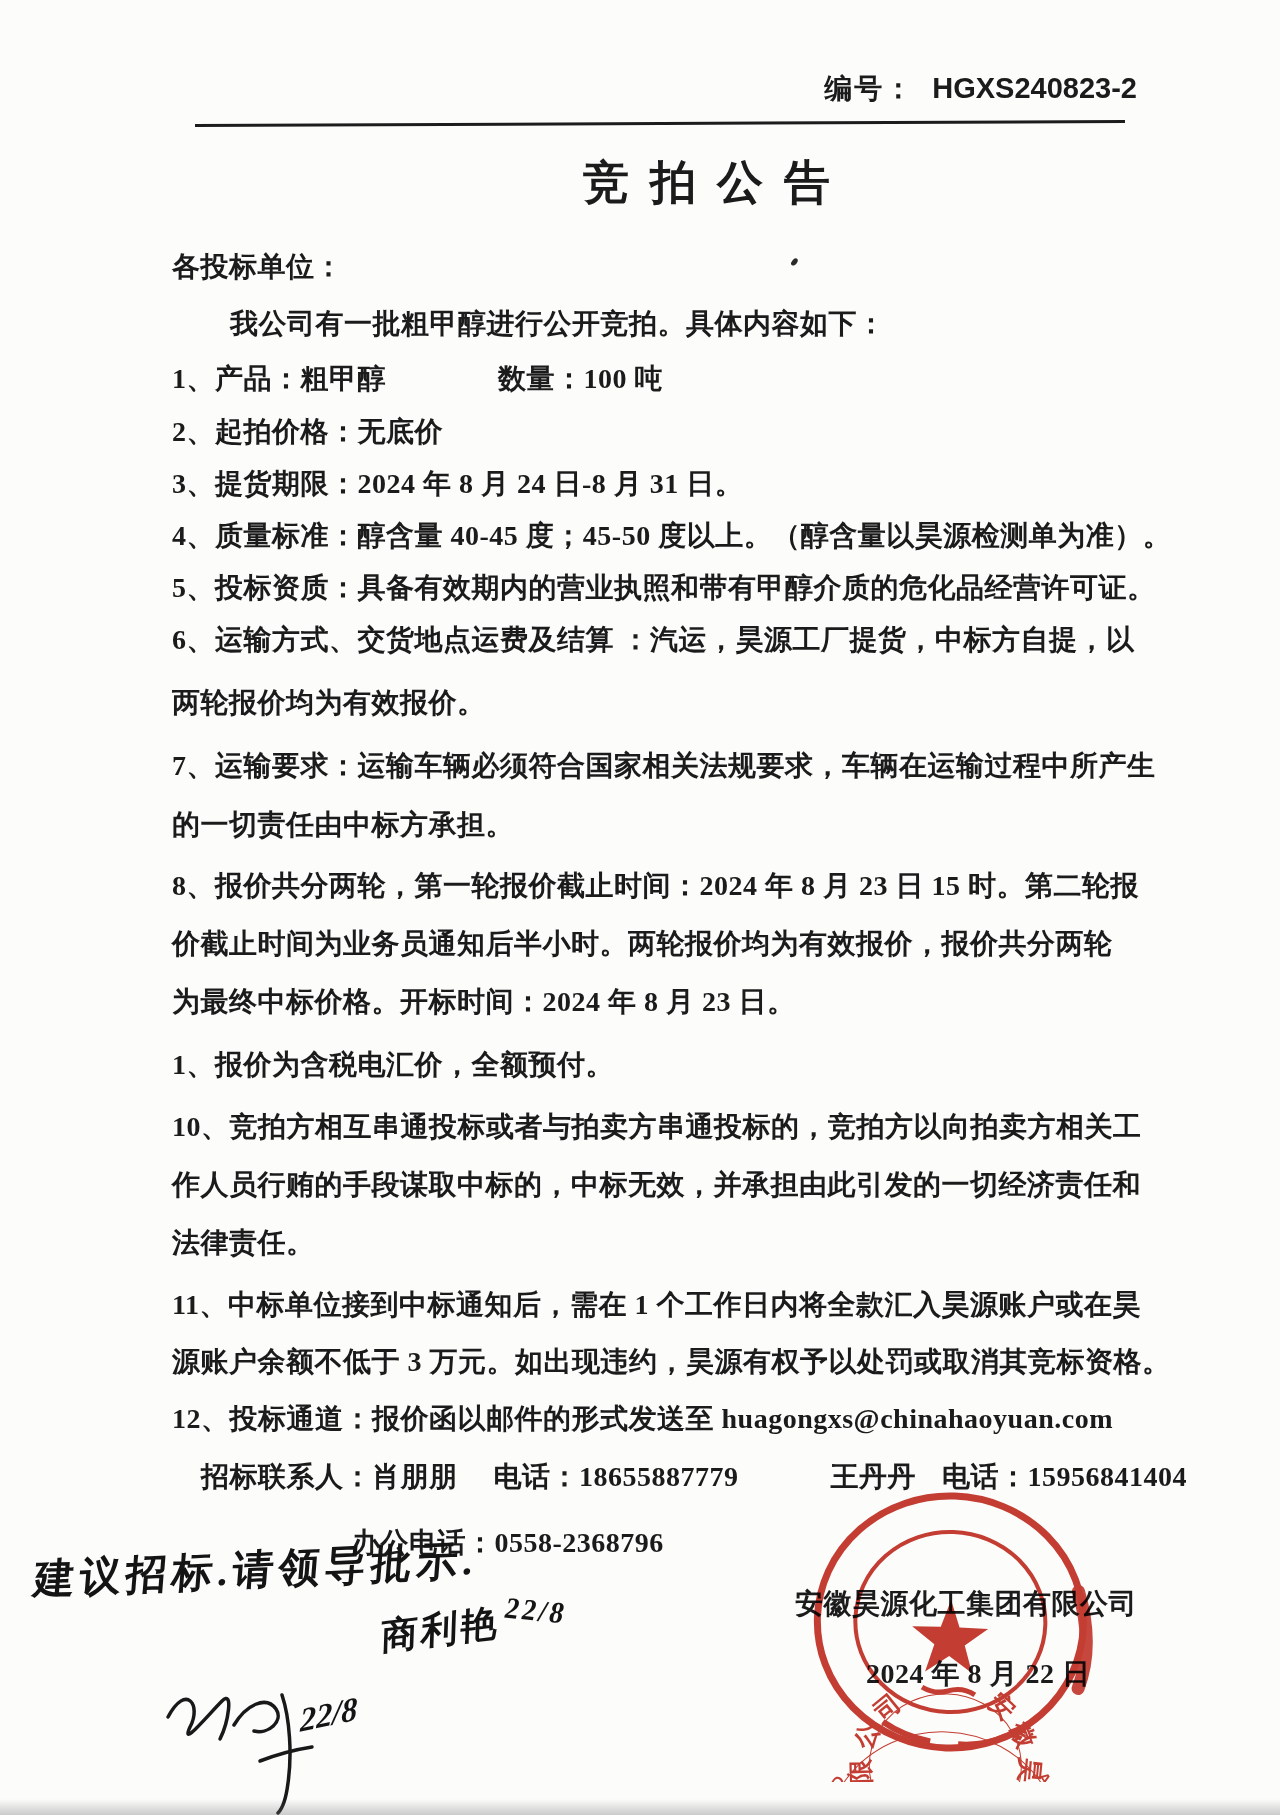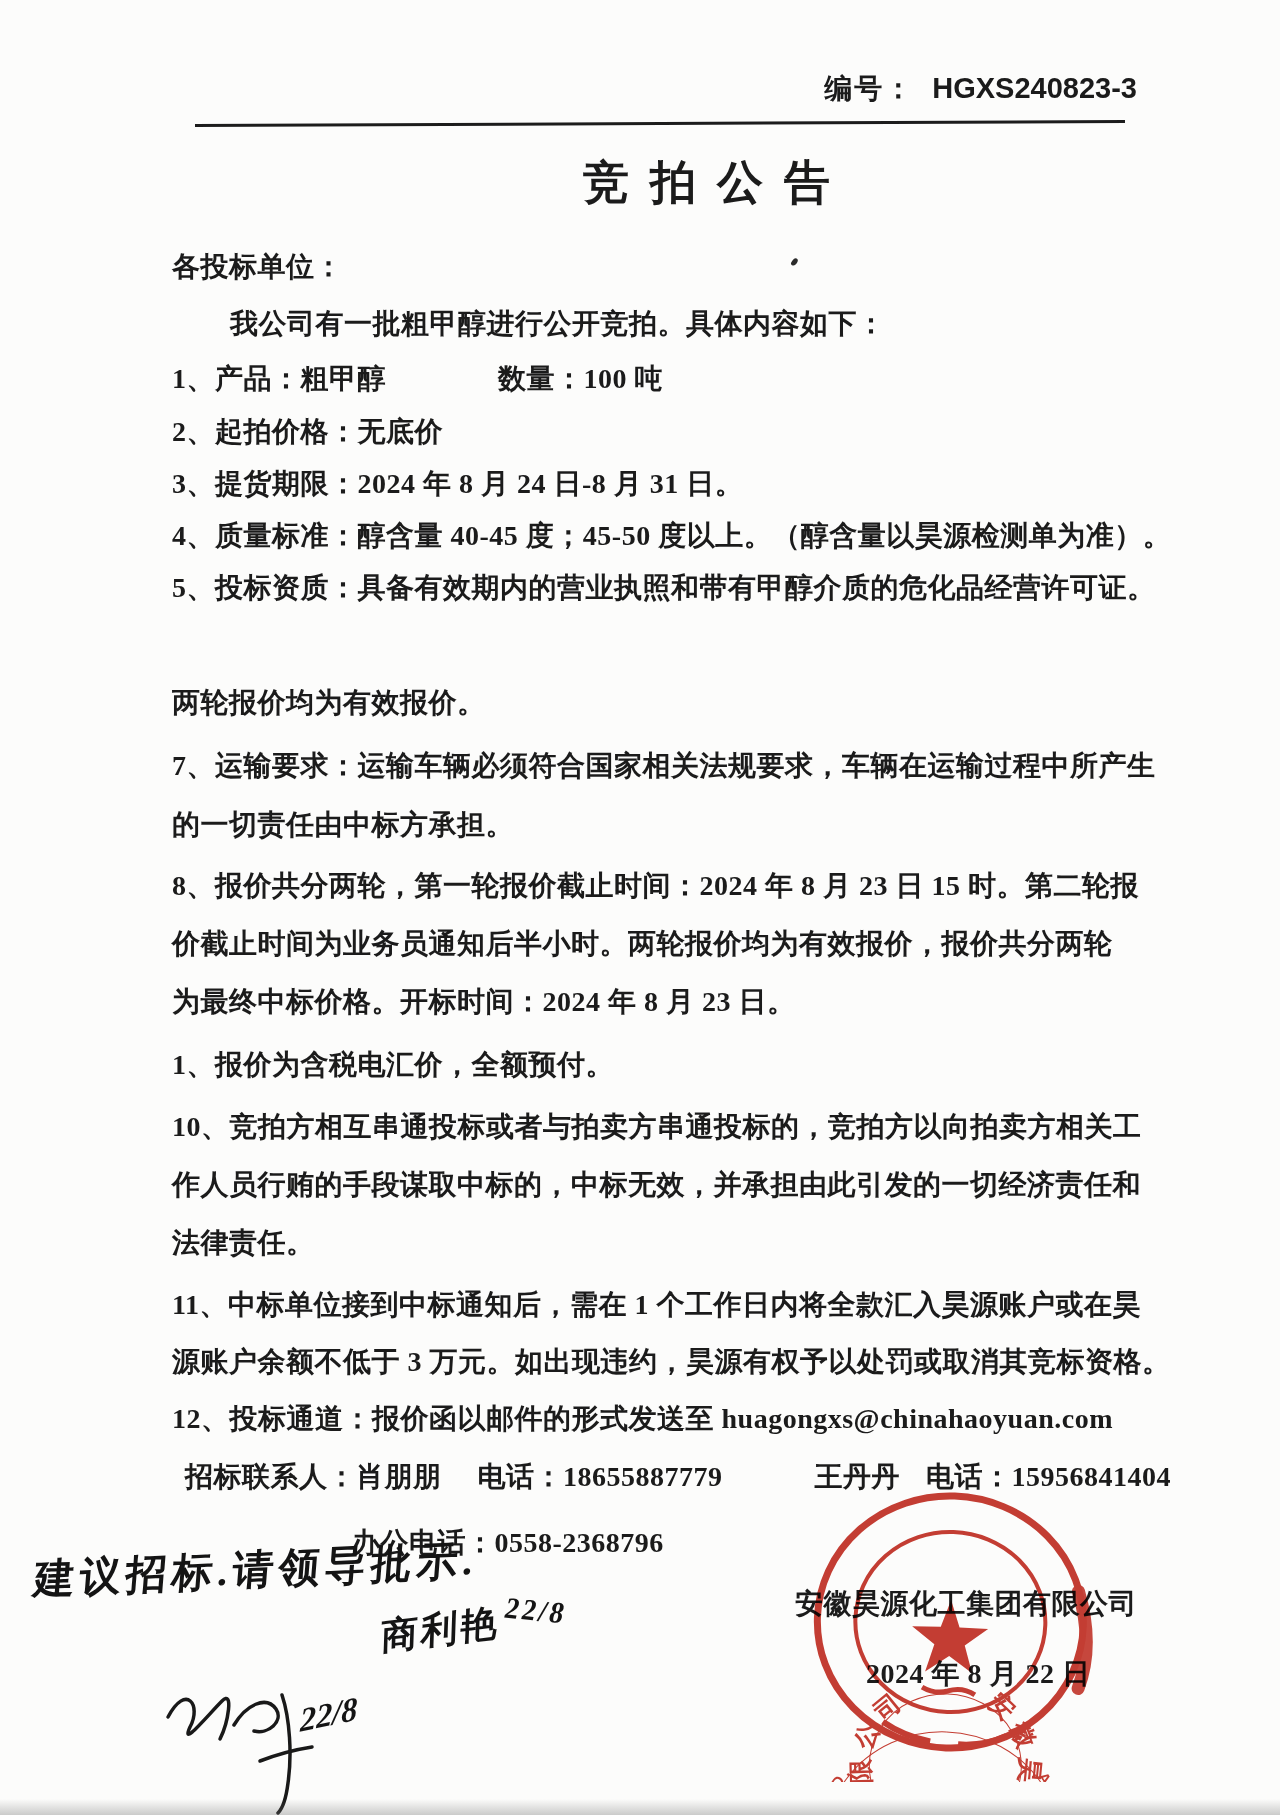--- a/index.html
+++ b/index.html
@@ -68,51 +68,52 @@
     bottom:0;left:0;width:1280px;height:16px;
     background:linear-gradient(to bottom, rgba(120,120,120,0) 0%, rgba(110,110,110,0.35) 100%);
   }
 </style>
 </head>
 <body>
 
 <div class="page">
 
   <div class="abs doc-no">
-    <span>编号：</span><span class="doc-no-val">HGXS240823-3</span>
+    <span>编号：</span><span class="doc-no-val">HGXS240823-2</span>
   </div>
   <div class="abs rule"></div>
   <h1 class="abs title">竞拍公告</h1>
 
   <div class="abs ln" style="top:248px;left:172px">各投标单位：</div>
   <div class="abs ln" style="top:305px;left:230px">我公司有一批粗甲醇进行公开竞拍。具体内容如下：</div>
 
   <div class="abs ln" style="top:360px;left:172px">
     <span>1、产品：粗甲醇</span><span class="qty">数量：100 吨</span>
   </div>
 
   <div class="abs ln" style="top:413px;left:172px">2、起拍价格：无底价</div>
   <div class="abs ln" style="top:465px;left:172px">3、提货期限：2024 年 8 月 24 日-8 月 31 日。</div>
   <div class="abs ln" style="top:517px;left:172px">4、质量标准：醇含量 40-45 度；45-50 度以上。（醇含量以昊源检测单为准）。</div>
   <div class="abs ln" style="top:569px;left:172px">5、投标资质：具备有效期内的营业执照和带有甲醇介质的危化品经营许可证。</div>
+  <div class="abs ln" style="top:621px;left:172px">6、运输方式、交货地点运费及结算 ：汽运，昊源工厂提货，中标方自提，以</div>
   <div class="abs ln" style="top:684px;left:172px">两轮报价均为有效报价。</div>
   <div class="abs ln" style="top:747px;left:172px">7、运输要求：运输车辆必须符合国家相关法规要求，车辆在运输过程中所产生</div>
   <div class="abs ln" style="top:806px;left:172px">的一切责任由中标方承担。</div>
   <div class="abs ln" style="top:867px;left:172px">8、报价共分两轮，第一轮报价截止时间：2024 年 8 月 23 日 15 时。第二轮报</div>
   <div class="abs ln" style="top:925px;left:172px">价截止时间为业务员通知后半小时。两轮报价均为有效报价，报价共分两轮</div>
   <div class="abs ln" style="top:983px;left:172px">为最终中标价格。开标时间：2024 年 8 月 23 日。</div>
   <div class="abs ln" style="top:1046px;left:172px">1、报价为含税电汇价，全额预付。</div>
   <div class="abs ln" style="top:1108px;left:172px">10、竞拍方相互串通投标或者与拍卖方串通投标的，竞拍方以向拍卖方相关工</div>
   <div class="abs ln" style="top:1166px;left:172px">作人员行贿的手段谋取中标的，中标无效，并承担由此引发的一切经济责任和</div>
   <div class="abs ln" style="top:1224px;left:172px">法律责任。</div>
   <div class="abs ln" style="top:1286px;left:172px">11、中标单位接到中标通知后，需在 1 个工作日内将全款汇入昊源账户或在昊</div>
   <div class="abs ln" style="top:1343px;left:172px">源账户余额不低于 3 万元。如出现违约，昊源有权予以处罚或取消其竞标资格。</div>
   <div class="abs ln" style="top:1400px;left:172px">12、投标通道：报价函以邮件的形式发送至 huagongxs@chinahaoyuan.com</div>
 
-  <div class="abs ln" style="top:1458px;left:185px">
+  <div class="abs ln" style="top:1458px;left:201px">
     <span>招标联系人：肖朋朋</span><span class="c2">电话：18655887779</span><span class="c3">王丹丹</span><span class="c4">电话：15956841404</span>
   </div>
   <div class="abs ln" style="top:1524px;left:352px">办公电话：0558-2368796</div>
 
   <div class="abs ln" style="top:1585px;left:795px;font-size:28px">安徽昊源化工集团有限公司</div>
   <div class="abs ln" style="top:1655px;left:866px;font-size:28px">2024 年 8 月 22 日</div>
 
   <svg class="abs stamp" viewBox="0 0 300 300" xmlns="http://www.w3.org/2000/svg">
     <g transform="rotate(2 150 150)" fill="none" stroke="#c0281c">
       <ellipse cx="150" cy="140" rx="133" ry="126" stroke-width="7"></ellipse>

